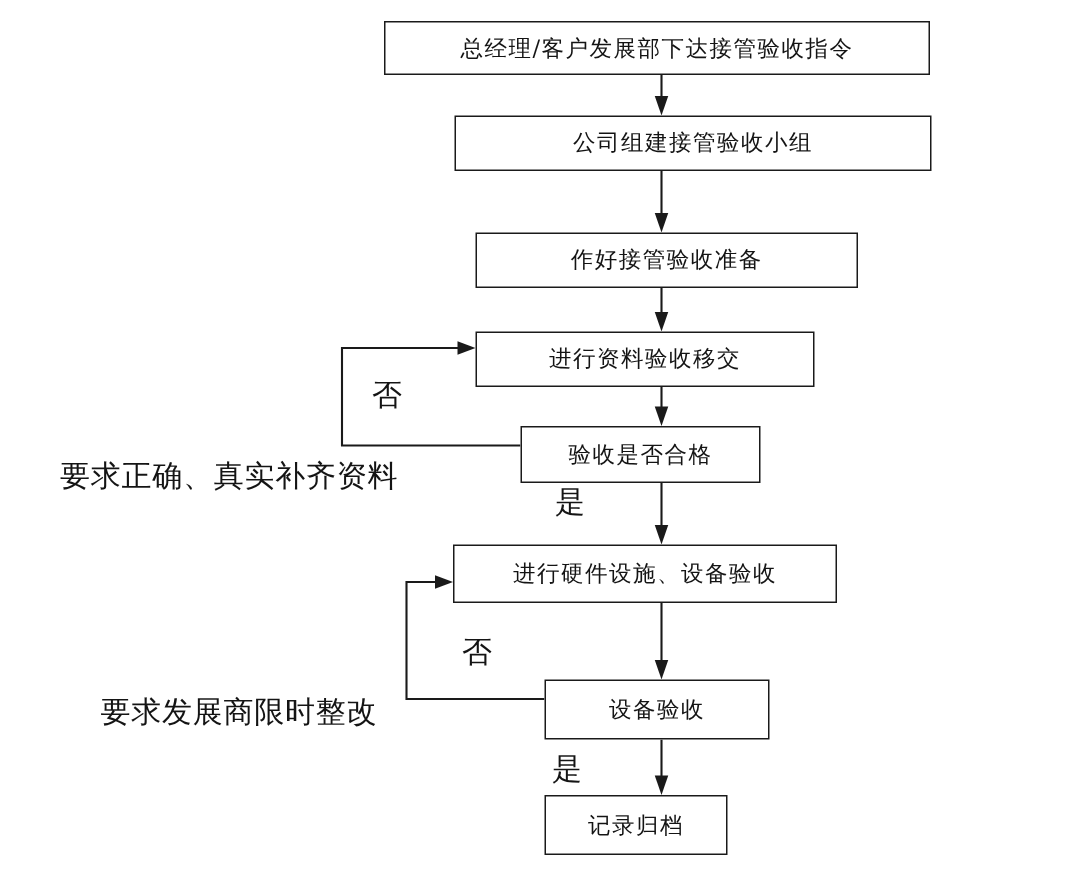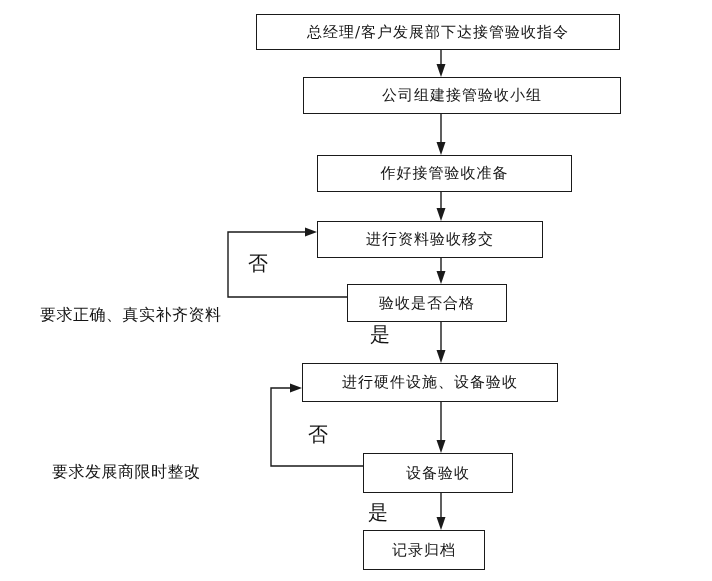--- a/index.html
+++ b/index.html
@@ -37,21 +37,21 @@
     letter-spacing: 1px;
   }
   .edge-label {
     position: absolute;
     font-size: 20px;
     line-height: 1;
     white-space: nowrap;
   }
   .annotation {
     position: absolute;
-    font-size: 16px;
+    font-size: 20px;
     line-height: 1;
     white-space: nowrap;
     letter-spacing: 0.5px;
   }
   svg line, svg polyline {
     stroke: #1a1a1a;
     stroke-width: 1.4;
     fill: none;
   }
   svg polygon {
@@ -137,15 +137,15 @@
   <div class="node" style="left:363px; top:530px; width:122px; height:40px;">
     <span>记录归档</span>
   </div>
 
   <div class="edge-label" style="left:248px; top:253px;">否</div>
   <div class="edge-label" style="left:370px; top:324px;">是</div>
   <div class="edge-label" style="left:308px; top:424px;">否</div>
   <div class="edge-label" style="left:368px; top:502px;">是</div>
 
   <div class="annotation" style="left:40px; top:307px;">要求正确、真实补齐资料</div>
-  <div class="annotation" style="left:52px; top:464px;">要求发展商限时整改</div>
+  <div class="annotation" style="left:67px; top:464px;">要求发展商限时整改</div>
 
 </div>
 
 </body></html>

